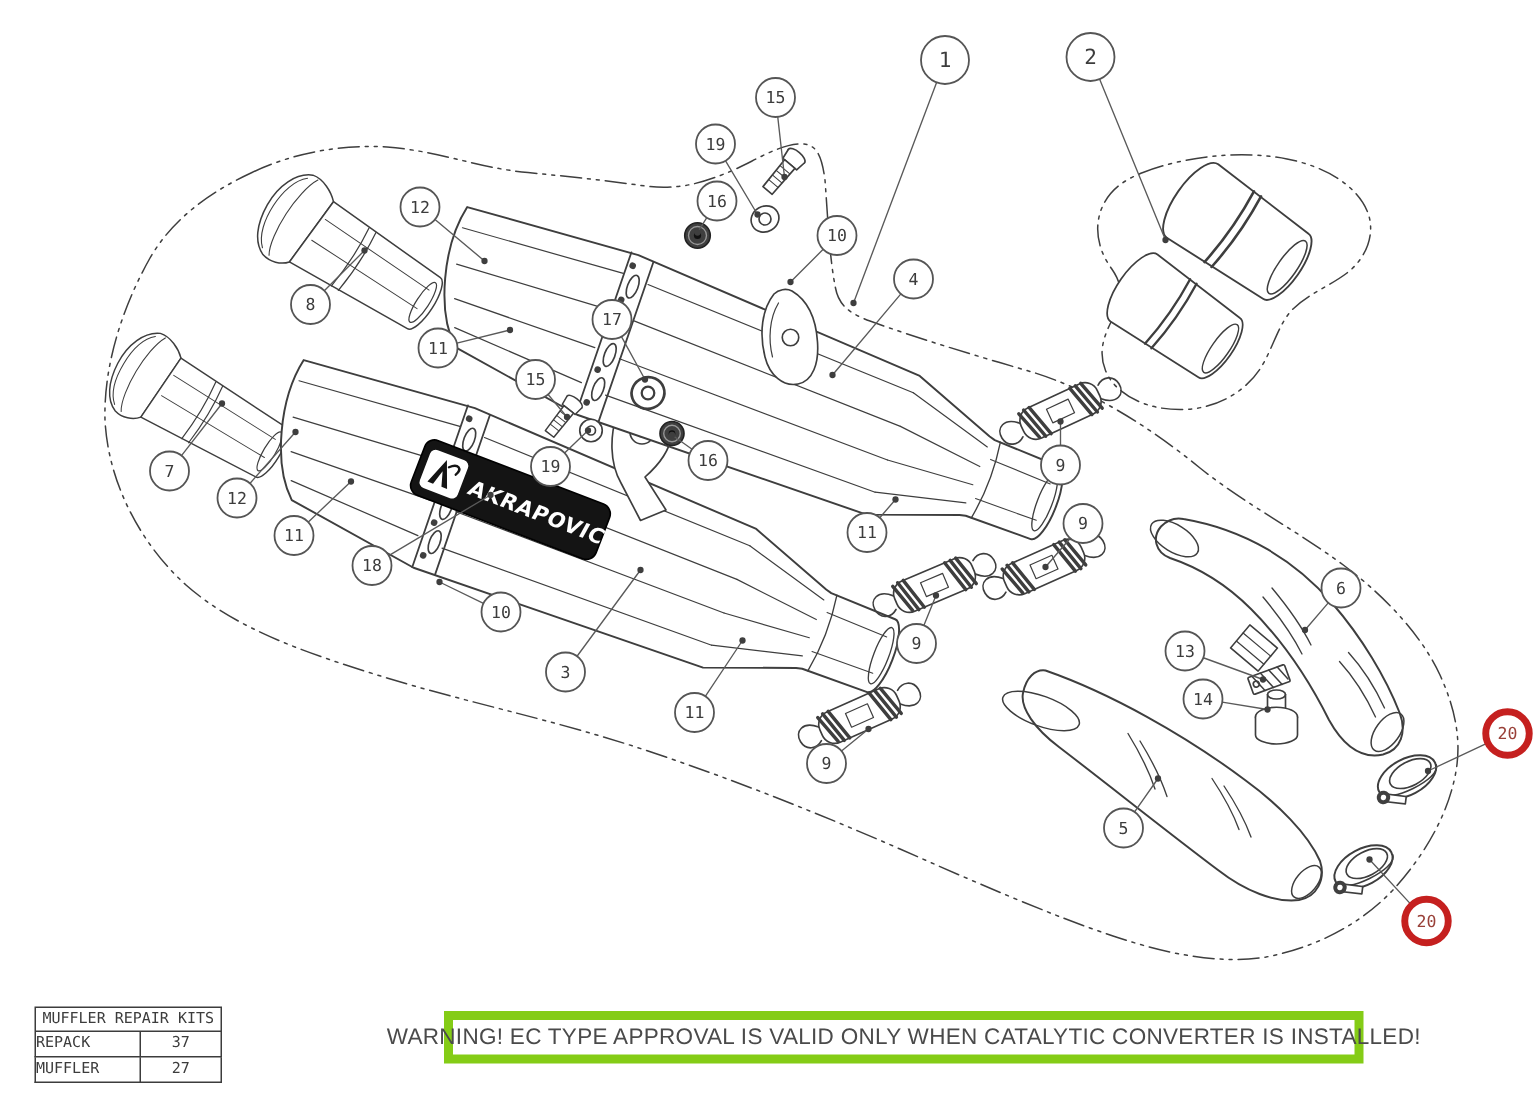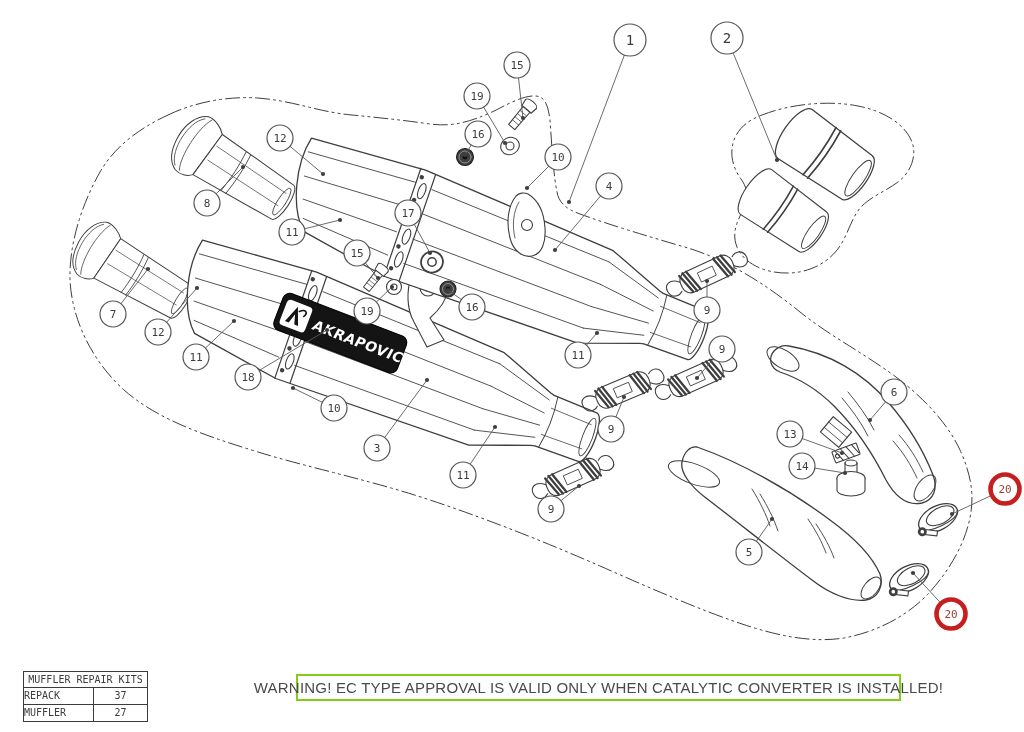--- a/index.html
+++ b/index.html
@@ -4,21 +4,21 @@
 <style>
   html,body{margin:0;padding:0;background:#fff;}
   .canvas{position:relative;width:1024px;height:732px;background:#fff;overflow:hidden;
           font-family:"DejaVu Sans Mono",monospace;}
   svg{position:absolute;left:0;top:0;}
   .kits-table{position:absolute;left:23px;top:671px;width:125px;color:#3c3c3c;font-size:10px;}
   .kits-title{border:1px solid #3c3c3c;height:15px;line-height:15px;text-align:center;white-space:nowrap;}
   .kits-row{display:flex;}
   .kits-cell-label{width:69px;border:1px solid #3c3c3c;border-top:none;height:16px;line-height:16px;}
   .kits-cell-value{flex:1;border:1px solid #3c3c3c;border-top:none;border-left:none;height:16px;line-height:16px;text-align:center;}
-  .warning-box{position:absolute;left:296px;top:674px;width:601px;height:23px;border:2px solid #84cc16;
+  .warning-box{position:absolute;left:296px;top:674px;width:601px;height:23px;border:6px solid #84cc16;
                display:flex;align-items:center;justify-content:center;
                font-family:"Liberation Sans",sans-serif;font-size:15px;color:#4a4a4a;
                letter-spacing:.2px;white-space:nowrap;}
 </style>
 </head>
 <body>
 
 <div class="canvas">
 
 <svg width="1024" height="732" viewBox="0 0 1024 732" stroke="#3e3e3e" fill="none" stroke-width="1.1" stroke-linecap="round" stroke-linejoin="round">

